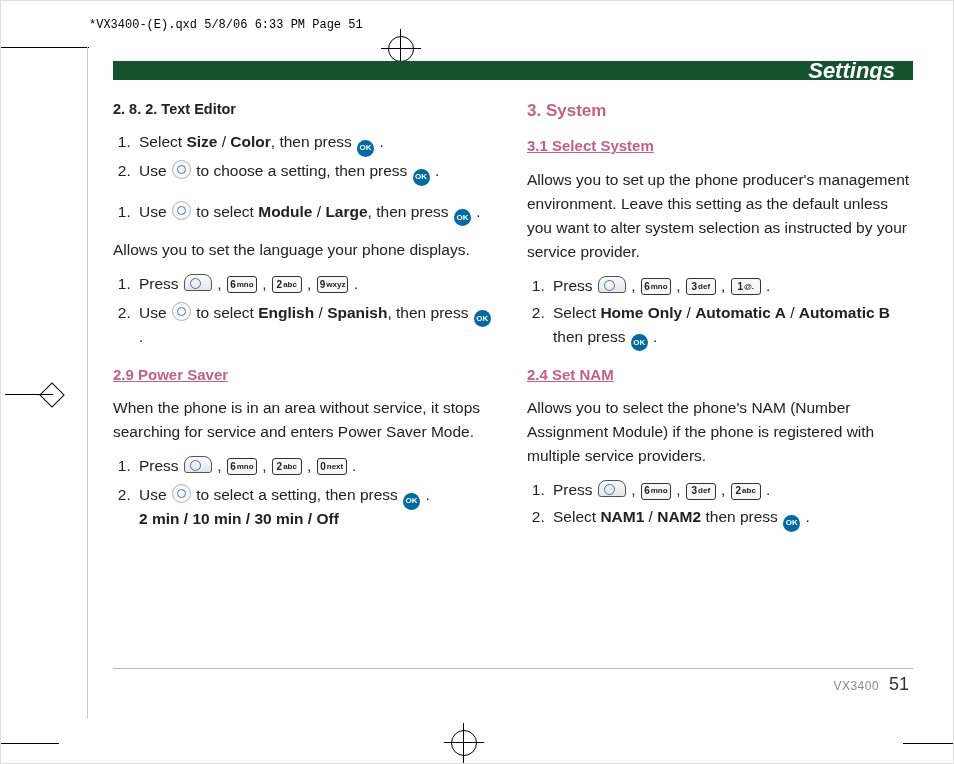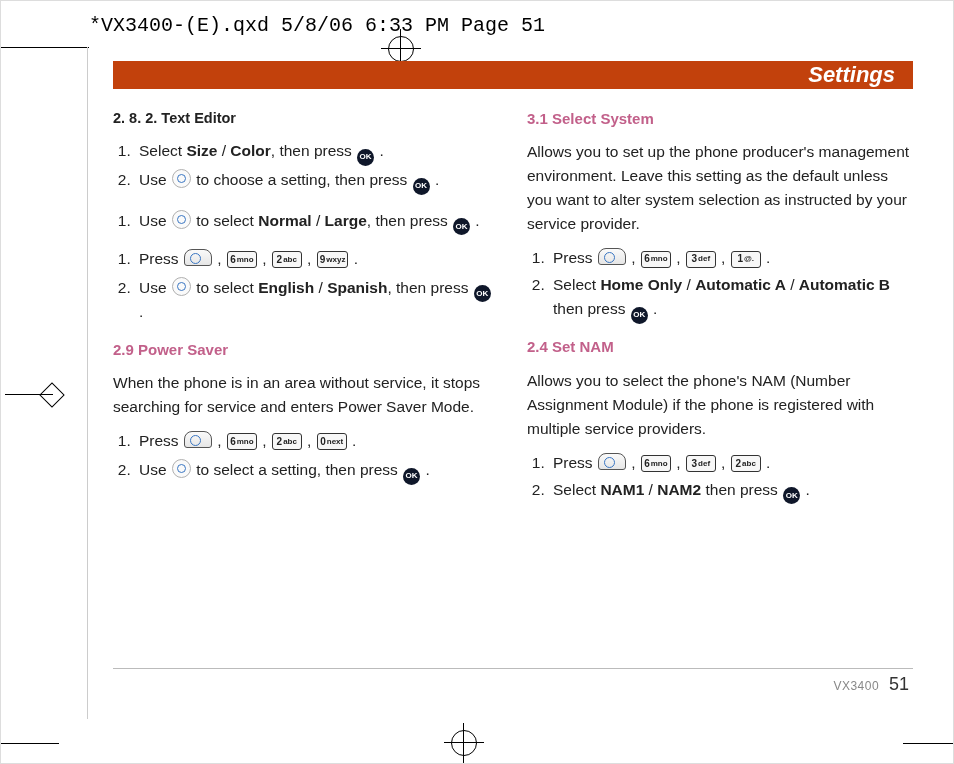--- a/index.html
+++ b/index.html
@@ -10,51 +10,51 @@
     color:#222;
     position:relative;
     box-sizing:border-box;
     border:1px solid #ddd;
   }
   .mark-top{
     position:absolute;left:0;top:0;width:100%;height:48px;
     display:flex;align-items:center;
   }
   .mark-top .slug{
-    font-family:"Courier New",monospace;font-size:20px;color:#000;
+    font-family:"Courier New",monospace;font-size:12px;color:#000;
     margin-left:88px;letter-spacing:0px;
   }
   .mark-top .tl{position:absolute;left:0;top:46px;width:88px;border-top:1px solid #000}
   .mark-top .reg{position:absolute;left:380px;top:28px;width:40px;height:40px}
   .reg .vline{position:absolute;left:19px;top:0;width:1px;height:40px;background:#000}
   .reg .hline{position:absolute;left:0;top:19px;width:40px;height:1px;background:#000}
   .reg .circ{position:absolute;left:7px;top:7px;width:24px;height:24px;border:1px solid #000;border-radius:50%}
   .mark-bottom{position:absolute;left:0;bottom:0;width:100%;height:40px}
   .mark-bottom .reg{position:absolute;left:443px;top:0;width:40px;height:40px}
   .mark-bottom .bl{position:absolute;left:0;top:20px;width:58px;border-top:1px solid #000}
   .mark-bottom .br{position:absolute;right:0;top:20px;width:50px;border-top:1px solid #000}
   .mark-left{position:absolute;left:4px;top:370px;width:48px;height:48px}
   .mark-left .h{position:absolute;left:0;top:23px;width:48px;border-top:1px solid #000}
   .mark-left .d{position:absolute;left:38px;top:15px;width:16px;height:16px;border:1px solid #000;transform:rotate(45deg)}
   .vrule{position:absolute;left:86px;top:46px;width:1px;height:672px;background:#ccc}
 
   .page{
     position:absolute;left:112px;top:60px;right:40px;bottom:60px;
   }
   .titlebar{
-    height:28px;background:#c2410c;
+    height:19px;background:#14532d;
     display:flex;align-items:center;justify-content:flex-end;
     padding:0 18px;margin-bottom:14px;
   }
   .titlebar span{color:#fff;font-size:22px;font-weight:bold;font-style:italic}
   .cols{display:flex;gap:28px}
   .col{flex:1;font-size:15.5px;line-height:1.55}
   .col p{margin:4px 0 10px 0}
   .h-small{font-weight:bold;margin:6px 0 4px 0;font-size:14.5px}
-  .h-pink{color:#c2608a;font-weight:bold;margin:14px 0 4px 0;font-size:15px;}
+  .h-pink{color:#c2608a;font-weight:bold;margin:14px 0 4px 0;font-size:15px;text-decoration:underline}
   .h-pink-big{color:#c2608a;font-weight:bold;margin:0 0 4px 0;font-size:17px}
   ol{margin:4px 0 14px 0;padding-left:22px}
   ol li{margin:3px 0;padding-left:4px}
   b{font-weight:bold}
 
   .key{
     display:inline-flex;align-items:center;justify-content:center;
     height:15px;min-width:24px;padding:0 2px;
     border:1px solid #333;border-radius:3px;background:#f7f7f7;
     font-size:8px;font-weight:bold;line-height:1;color:#222;
@@ -67,21 +67,21 @@
     background:linear-gradient(#fafafa,#e6e6e6);
     position:relative;top:2px;margin:0 1px;
   }
   .key-menu:after{
     content:"";position:absolute;left:5px;top:3px;width:9px;height:9px;
     border:1px solid #3a76c2;border-radius:50%;
   }
   .ok{
     display:inline-flex;align-items:center;justify-content:center;
     width:17px;height:17px;border-radius:50%;
-    background:#0f172a;color:#fff;font-size:8px;font-weight:bold;
+    background:#0369a1;color:#fff;font-size:8px;font-weight:bold;
     position:relative;top:3px;margin:0 1px;
   }
   .nav{
     display:inline-block;width:17px;height:17px;border-radius:50%;
     border:1px solid #b0b0b0;background:#fafafa;position:relative;top:3px;margin:0 1px;
   }
   .nav:after{
     content:"";position:absolute;left:4px;top:4px;width:7px;height:7px;
     border:1px solid #3a76c2;border-radius:50%;
   }
@@ -134,24 +134,25 @@
         <li>
           <span>Select </span><b>Size</b><span> / </span><b>Color</b><span>, then press </span><span class="ok">OK</span> .
         </li>
         <li>
           <span>Use </span><span class="nav"></span><span> to choose a setting, then press </span><span class="ok">OK</span> .
         </li>
       </ol>
 
       <ol>
         <li>
-          <span>Use </span><span class="nav"></span><span> to select </span><b>Normal</b><span> / </span><b>Large</b><span>, then press </span><span class="ok">OK</span> .
-        </li>
-      </ol>
-
+          <span>Use </span><span class="nav"></span><span> to select </span><b>Module</b><span> / </span><b>Large</b><span>, then press </span><span class="ok">OK</span> .
+        </li>
+      </ol>
+
+      <p>Allows you to set the language your phone displays.</p>
       <ol>
         <li>
           <span>Press </span><span class="key-menu"></span> ,
           <span class="key">
               <span class="big">6</span>
               <span>mno</span>
             </span> ,
           <span class="key">
               <span class="big">2</span>
               <span>abc</span>
@@ -179,25 +180,27 @@
               <span class="big">2</span>
               <span>abc</span>
             </span> ,
           <span class="key">
               <span class="big">0</span>
               <span>next</span>
             </span> .
         </li>
         <li>
           <span>Use </span><span class="nav"></span><span> to select a setting, then press </span><span class="ok">OK</span> .<br>
+          <b>2 min / 10 min / 30 min / Off</b>
         </li>
       </ol>
     </div>
 
     <div class="col">
+      <p class="h-pink-big">3. System</p>
 
       <p class="h-pink">3.1 Select System</p>
       <p>Allows you to set up the phone producer's management environment. Leave this setting as the default unless you want to alter system selection as instructed by your service provider.</p>
       <ol>
         <li>
           <span>Press </span><span class="key-menu"></span> ,
           <span class="key">
               <span class="big">6</span>
               <span>mno</span>
             </span> ,

